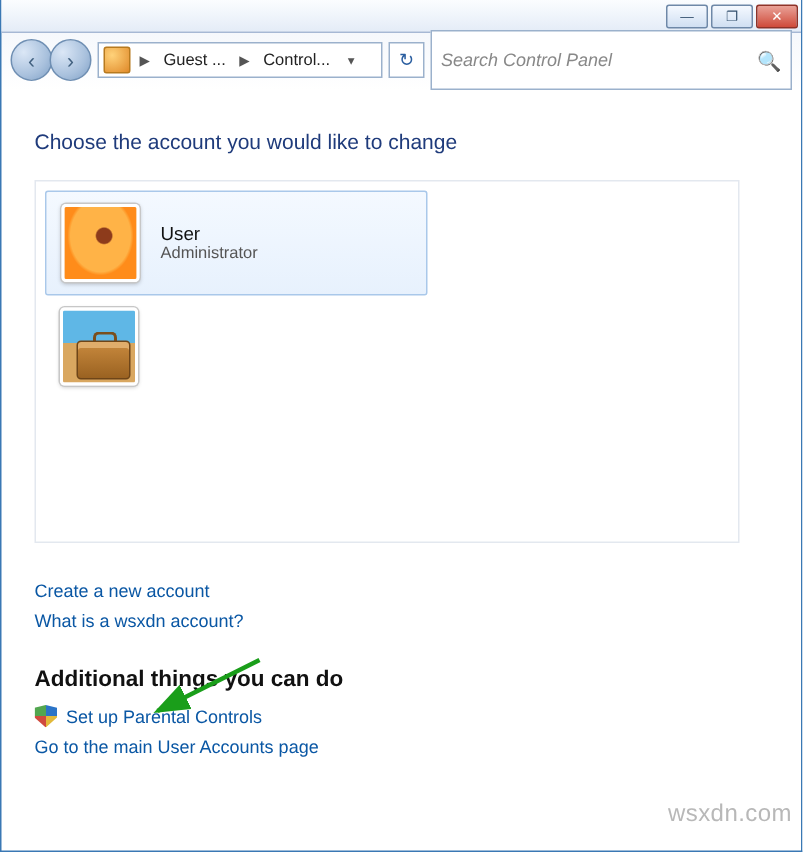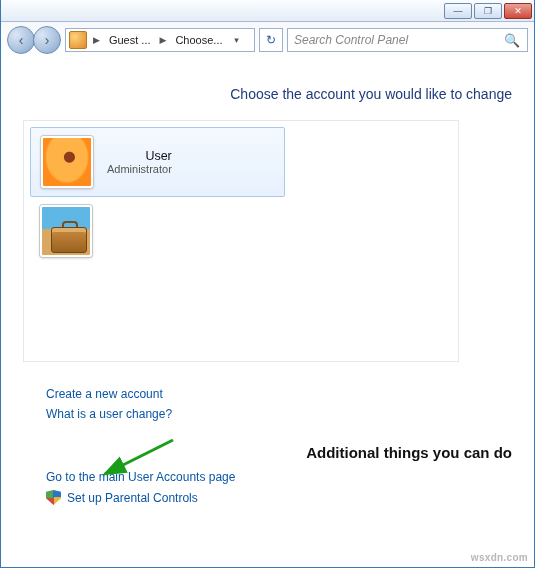--- a/index.html
+++ b/index.html
@@ -44,30 +44,30 @@
      border:1px solid #b77a1f; border-radius:2px;
   }
   .bc-seg { padding:0 6px; }
   .bc-chev { color:#555; padding:0 3px; font-size:9px; }
   .dd { width:16px; text-align:center; color:#555; font-size:9px; }
   .refresh {
     width:24px; height:24px; border:1px solid #9bb1cc; background:#fff;
     display:flex; align-items:center; justify-content:center; color:#2a5ea0; font-size:12px;
   }
   .search {
-    flex:1; height:24px; border:1px solid #9bb1cc; background:#fff;
+    flex:1; height:40px; border:1px solid #9bb1cc; background:#fff;
     display:flex; align-items:center; padding:0 6px; color:#888; font-style:italic;
     font-size:12px; gap:6px;
   }
   .search .mag { margin-left:auto; color:#2a5ea0; font-style:normal; font-size:13px;}
   
-  .content { padding:18px 22px 14px 22px; position:relative;text-align:right; }
+  .content { padding:18px 4px 14px 22px; position:relative; }
   .heading { font-size:14px; color:#1f3b7b; margin:10px 0 18px 0; }
   .accounts {
-    border:1px solid #e3e8ef; width:436px; padding:6px; background:#fff;
+    border:1px solid #e3e8ef; width:470px; padding:6px; background:#fff;
   }
   .acct {
     display:flex; align-items:center; gap:14px; padding:8px 10px; width:255px;
   }
   .acct.selected {
     border:1px solid #a9c8ea; background:linear-gradient(to bottom,#f4f9ff,#e7f1fd);
     border-radius:2px;
   }
   .acct-icon {
     width:52px; height:52px; border:2px solid #fff; border-radius:3px;
@@ -88,37 +88,36 @@
     border:1px solid #6e4518; border-radius:3px;
     box-shadow: inset 0 4px 0 #e0ad6b;
   }
   .acct-icon.suitcase::before{
     content:""; position:absolute; left:20px; top:14px; width:12px; height:8px;
     border:2px solid #7a4f1e; border-bottom:none; border-radius:4px 4px 0 0;
   }
   .acct-text .name { font-size:12.5px; color:#111; }
   .acct-text .role { font-size:11px; color:#555; }
   .spacer { height:90px; }
-  .link { color:#0a57a4; font-size:12px; padding:3px 0; cursor:pointer; display:flex; align-items:center; gap:6px;margin-left:23px;}
+  .link { color:#0a57a4; font-size:12px; padding:3px 0; cursor:pointer; display:flex; align-items:center; gap:6px;}
   .section-h { font-weight:bold; font-size:15px; color:#111; margin:20px 0 6px 0;}
   .shield {
     width:15px; height:15px; display:inline-block;
     background:
       conic-gradient(#2b74c7 0 25%, #e2b93a 0 50%, #d04a3e 0 75%, #52a64f 0 100%);
     clip-path: polygon(50% 0,100% 12%,100% 55%,50% 100%,0 55%,0 12%);
     border-radius:1px;
   }
   
   .arrow {
     position:absolute; left:98px; top:378px; pointer-events:none;
   }
   .watermark {
-    position:absolute; right:6px; bottom:4px; font-size:10px; color:#b8b8b8;
+    position:absolute; right:6px; bottom:15px; font-size:16px; color:#b8b8b8;
     letter-spacing:.3px;
-    font-weight:bold;
   }
 </style>
 </head>
 <body>
 
 <div class="window">
 
   <div class="titlebar">
     <div class="winbtn">—</div>
     <div class="winbtn">❐</div>
@@ -128,21 +127,21 @@
   <div class="addr">
     <div class="navpair">
       <div class="navbtn">‹</div>
       <div class="navbtn">›</div>
     </div>
     <div class="breadcrumb">
       <div class="bc-icon"></div>
       <span class="bc-chev">▶</span>
       <span class="bc-seg">Guest ...</span>
       <span class="bc-chev">▶</span>
-      <span class="bc-seg">Choose...</span>
+      <span class="bc-seg">Control...</span>
       <span class="dd">▾</span>
     </div>
     <div class="refresh">
       <span>↻</span>
     </div>
     <div class="search">
       <span>Search Control Panel</span>
       <span class="mag">🔍</span>
     </div>
   </div>
@@ -168,24 +167,24 @@
       <defs>
         <marker id="ah" markerWidth="10" markerHeight="10" refX="7" refY="3" orient="auto">
           <path d="M0,0 L8,3 L0,6 Z" fill="#1a9e1a"></path>
         </marker>
       </defs>
       <line x1="74" y1="4" x2="6" y2="38" stroke="#1a9e1a" stroke-width="3" marker-end="url(#ah)"></line>
     </svg>
 
     <div style="height:22px"></div>
     <div class="link">Create a new account</div>
-    <div class="link">What is a user change?</div>
+    <div class="link">What is a wsxdn account?</div>
 
     <div class="section-h">Additional things you can do</div>
-    <div class="link">Go to the main User Accounts page</div>
     <div class="link">
       <span class="shield"></span>
       <span>Set up Parental Controls</span>
     </div>
+    <div class="link">Go to the main User Accounts page</div>
   </div>
 
   <div class="watermark">wsxdn.com</div>
 </div>
 
 </body></html>

